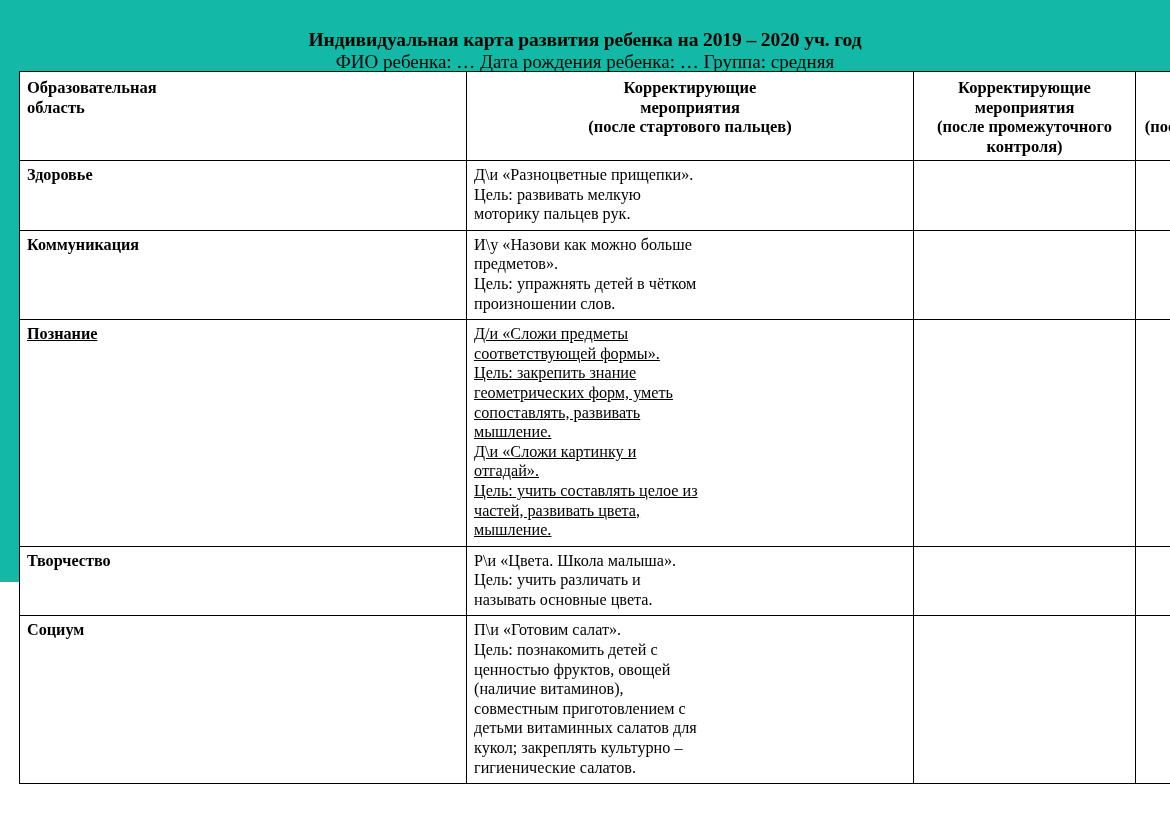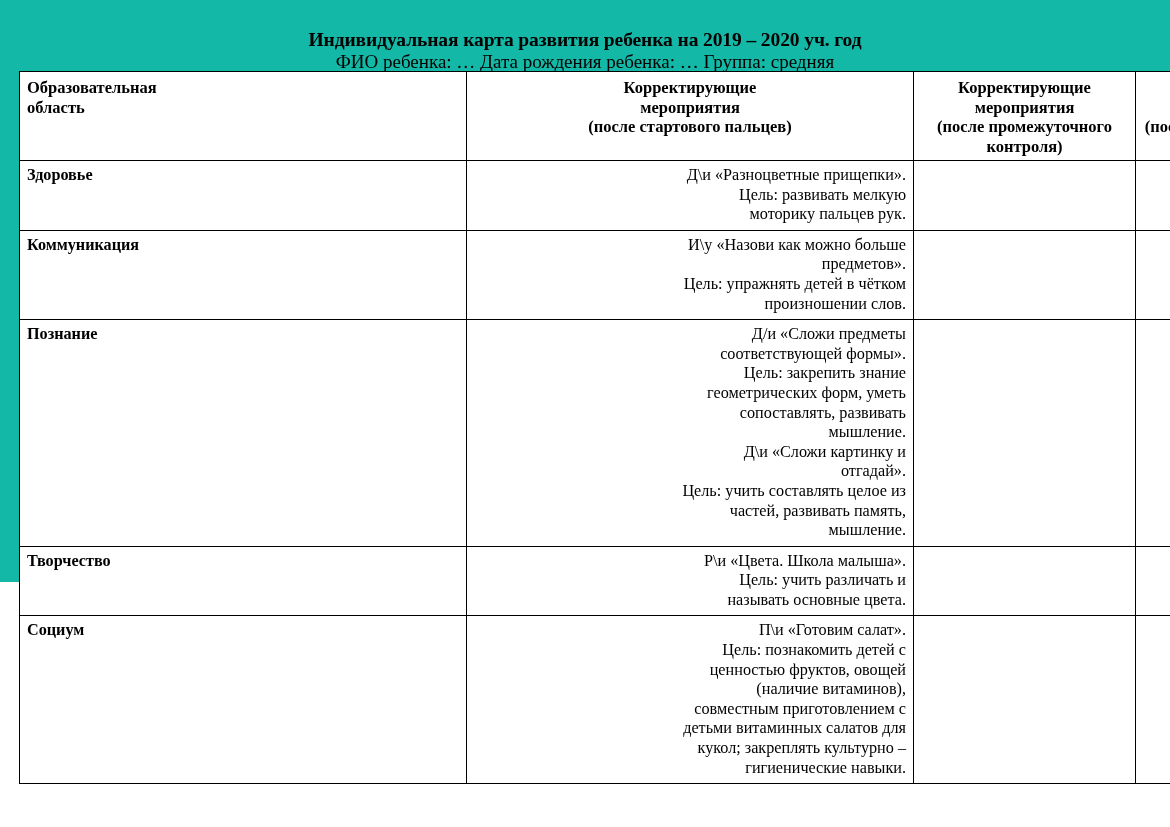--- a/index.html
+++ b/index.html
@@ -95,28 +95,27 @@
   .cell-area {
     font-weight: bold;
     white-space: nowrap;
   }
   .cell-text {
     font-weight: normal;
   }
   .cell-text .ln {
     display: block;
     white-space: nowrap;
-    text-align: right;
   }
   td.empty-cell .cell-inner { min-height: 10px; }
 
   
   tr.r-health    td { height: 48px; margin-top: 22px; }
   tr.r-comm      td { height: 68px; }
-  tr.r-cognition td { height: 200px; }
+  tr.r-cognition td { height: 200px; text-decoration: underline; }
   tr.r-creative  td { height: 48px; }
   tr.r-society   td { height: 144px; }
 </style>
 </head>
 <body>
 
 <div class="page">
 
   <div class="doc-title">Индивидуальная карта развития ребенка на 2019 – 2020 уч. год</div>
 
@@ -217,21 +216,21 @@
             <div class="cell-inner cell-text">
               <span class="ln">Д/и «Сложи предметы</span>
               <span class="ln">соответствующей формы».</span>
               <span class="ln">Цель: закрепить знание</span>
               <span class="ln">геометрических форм, уметь</span>
               <span class="ln">сопоставлять, развивать</span>
               <span class="ln">мышление.</span>
               <span class="ln">Д\и «Сложи картинку и</span>
               <span class="ln">отгадай».</span>
               <span class="ln">Цель: учить составлять целое из</span>
-              <span class="ln">частей, развивать память,</span>
+              <span class="ln">частей, развивать цвета,</span>
               <span class="ln">мышление.</span>
             </div>
           </td>
           <td class="empty-cell">
               <div class="cell-inner cell-text"></div>
             </td>
           <td class="empty-cell">
               <div class="cell-inner cell-text"></div>
             </td>
 
@@ -263,21 +262,21 @@
           </td>
           <td>
             <div class="cell-inner cell-text">
               <span class="ln">П\и «Готовим салат».</span>
               <span class="ln">Цель: познакомить детей с</span>
               <span class="ln">ценностью фруктов, овощей</span>
               <span class="ln">(наличие витаминов),</span>
               <span class="ln">совместным приготовлением с</span>
               <span class="ln">детьми витаминных салатов для</span>
               <span class="ln">кукол; закреплять культурно –</span>
-              <span class="ln">гигиенические навыки.</span>
+              <span class="ln">гигиенические салатов.</span>
             </div>
           </td>
           <td class="empty-cell">
               <div class="cell-inner cell-text"></div>
             </td>
           <td class="empty-cell">
               <div class="cell-inner cell-text"></div>
             </td>
 
         </tr>

